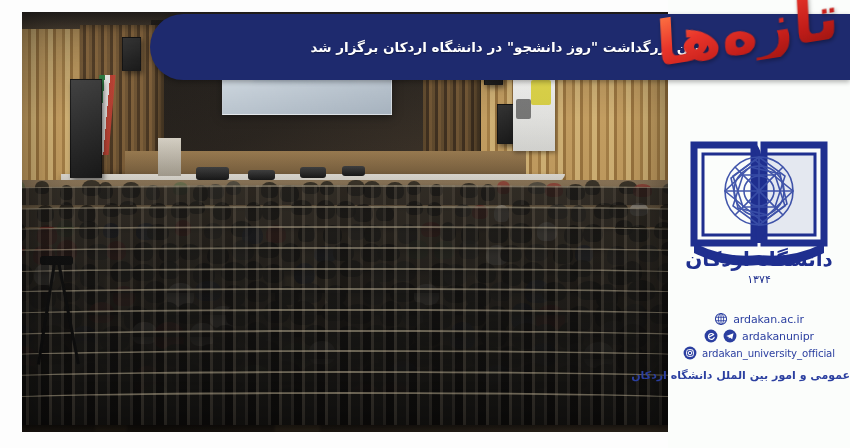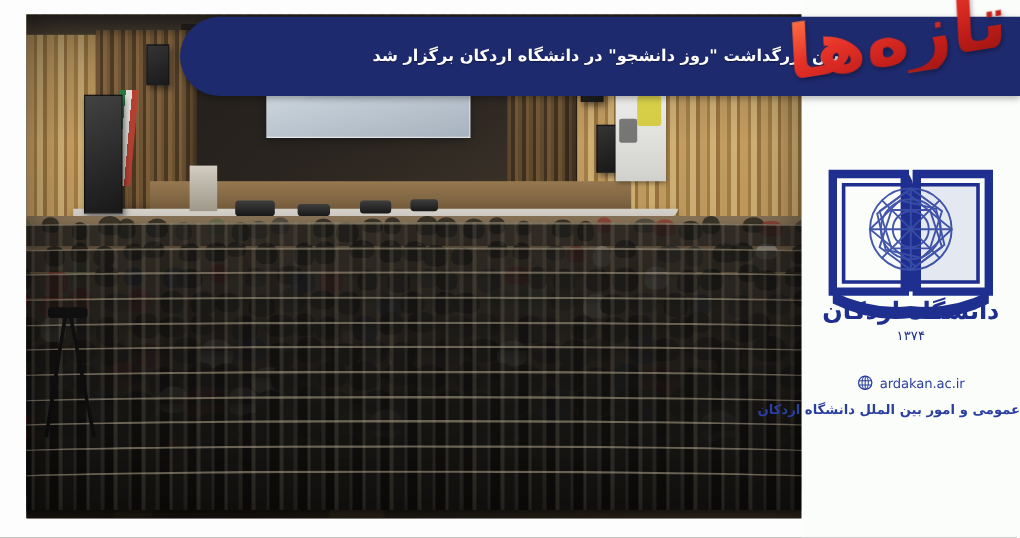--- a/index.html
+++ b/index.html
@@ -598,18 +598,38 @@
 
       <div class="crow">
         <svg class="ico" viewBox="0 0 24 24">
           <circle cx="12" cy="12" r="9.5" fill="none" stroke="#2b3fa0" stroke-width="1.8"></circle>
           <ellipse cx="12" cy="12" rx="4.5" ry="9.5" fill="none" stroke="#2b3fa0" stroke-width="1.5"></ellipse>
           <path d="M2.8 9 H21.2 M2.8 15 H21.2 M12 2.5 V21.5" stroke="#2b3fa0" stroke-width="1.5" fill="none"></path>
         </svg>
         <span class="ctext">ardakan.ac.ir</span>
       </div>
 
-
+      <div class="crow">
+        <svg class="ico" viewBox="0 0 24 24">
+          <circle cx="12" cy="12" r="11" fill="#2b3fa0"></circle>
+          <path d="M16.5 9.5 a5 5 0 1 0 1 4.6 M16.6 9.4 L9.6 13.2" fill="none" stroke="#ffffff" stroke-width="2" stroke-linecap="round"></path>
+        </svg>
+        <svg class="ico" viewBox="0 0 24 24">
+          <circle cx="12" cy="12" r="11" fill="#2b3fa0"></circle>
+          <path d="M5.6 12.1 L18 7.2 L15.7 17.6 L11.9 14.6 L9.9 16.6 L9.8 13.6 Z" fill="#ffffff"></path>
+        </svg>
+        <span class="ctext">ardakanunipr</span>
+      </div>
+
+      <div class="crow">
+        <svg class="ico" viewBox="0 0 24 24">
+          <circle cx="12" cy="12" r="11" fill="#2b3fa0"></circle>
+          <rect x="6.2" y="6.2" width="11.6" height="11.6" rx="3.6" fill="none" stroke="#ffffff" stroke-width="1.7"></rect>
+          <circle cx="12" cy="12" r="3" fill="none" stroke="#ffffff" stroke-width="1.7"></circle>
+          <circle cx="15.6" cy="8.4" r="1" fill="#ffffff"></circle>
+        </svg>
+        <span class="ctext sm">ardakan_university_official</span>
+      </div>
 
       <div class="pr-line">روابط عمومی و امور بین الملل دانشگاه اردکان</div>
     </div>
   </div>
 </div>
 
 </body></html>

